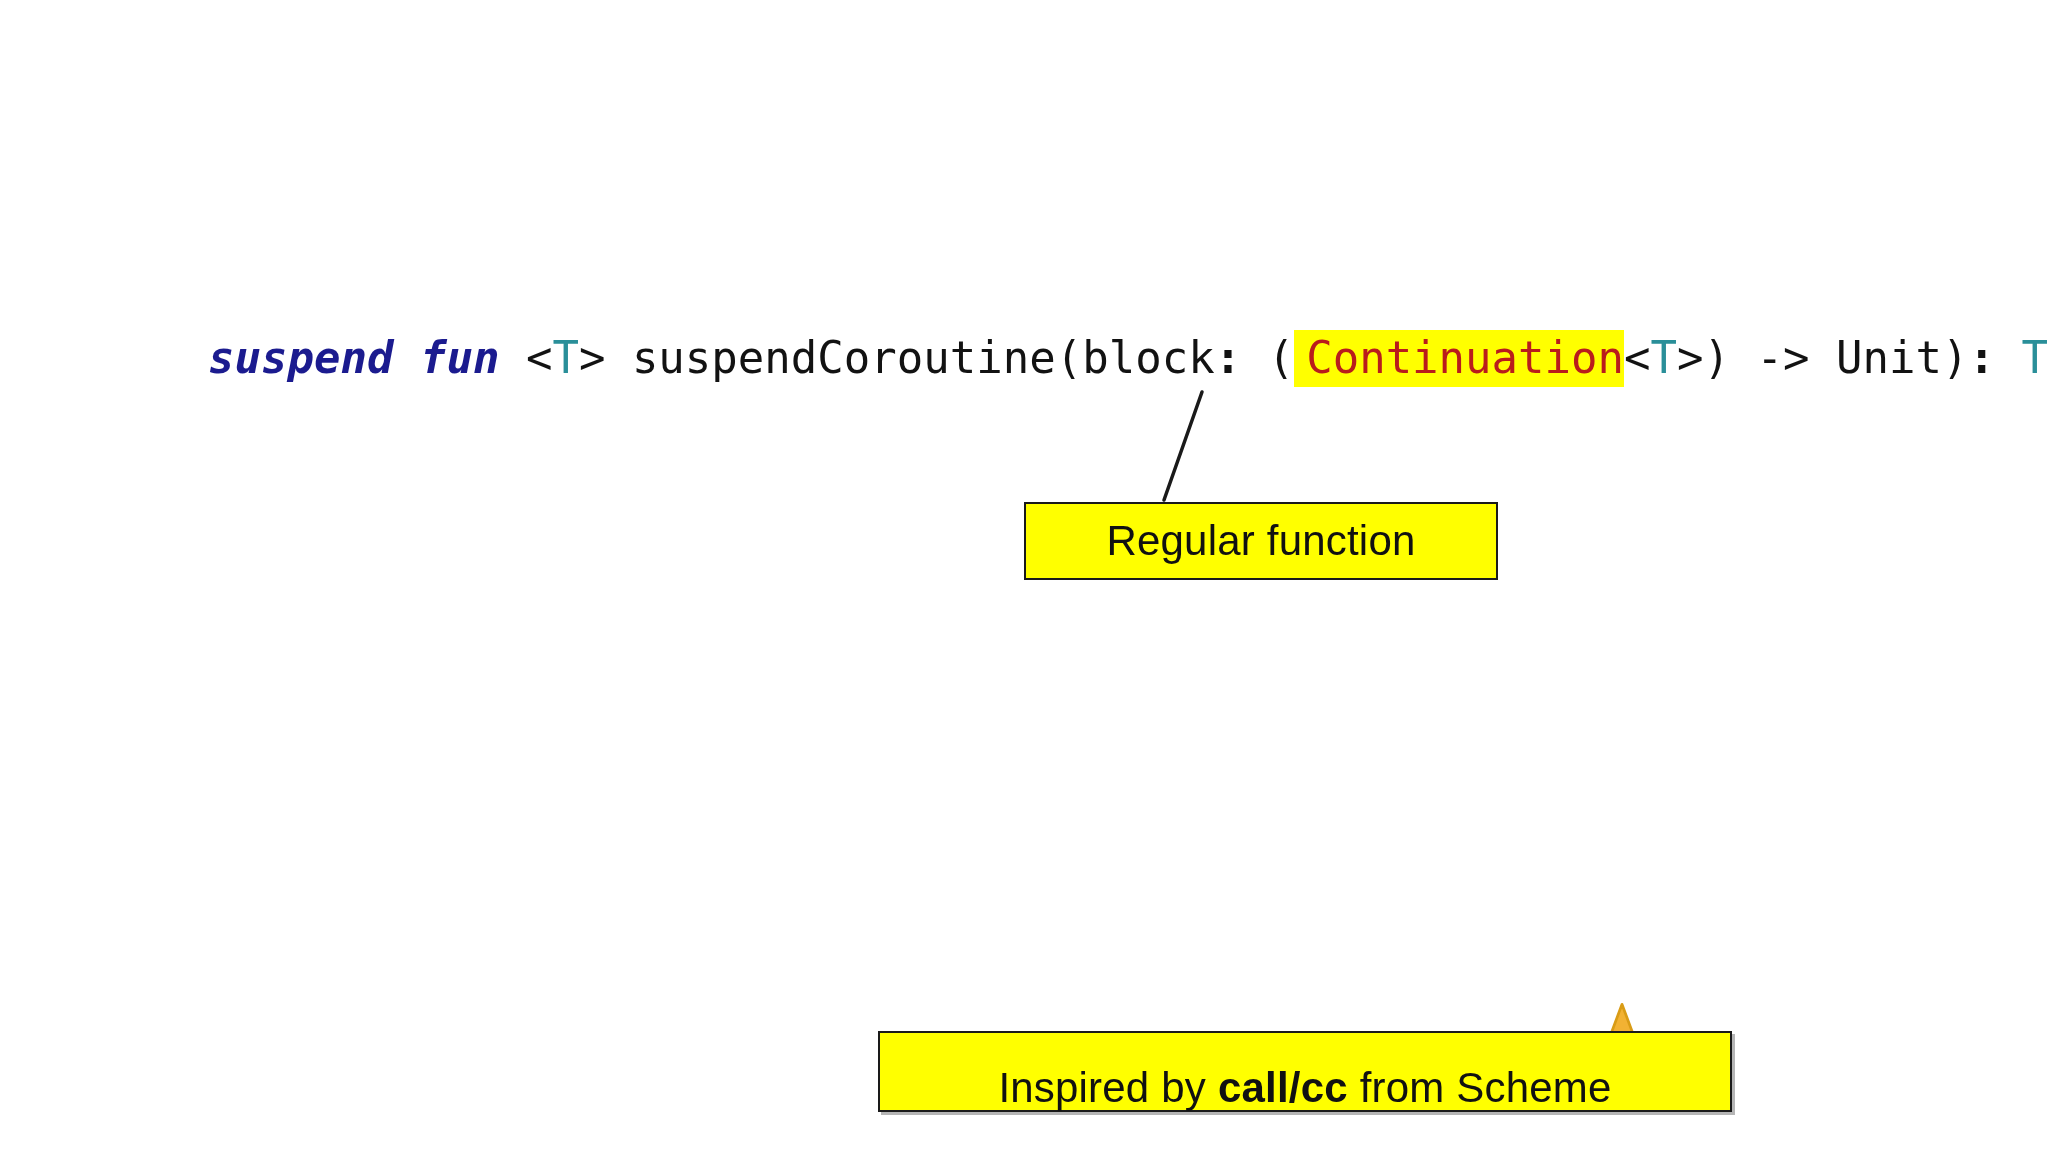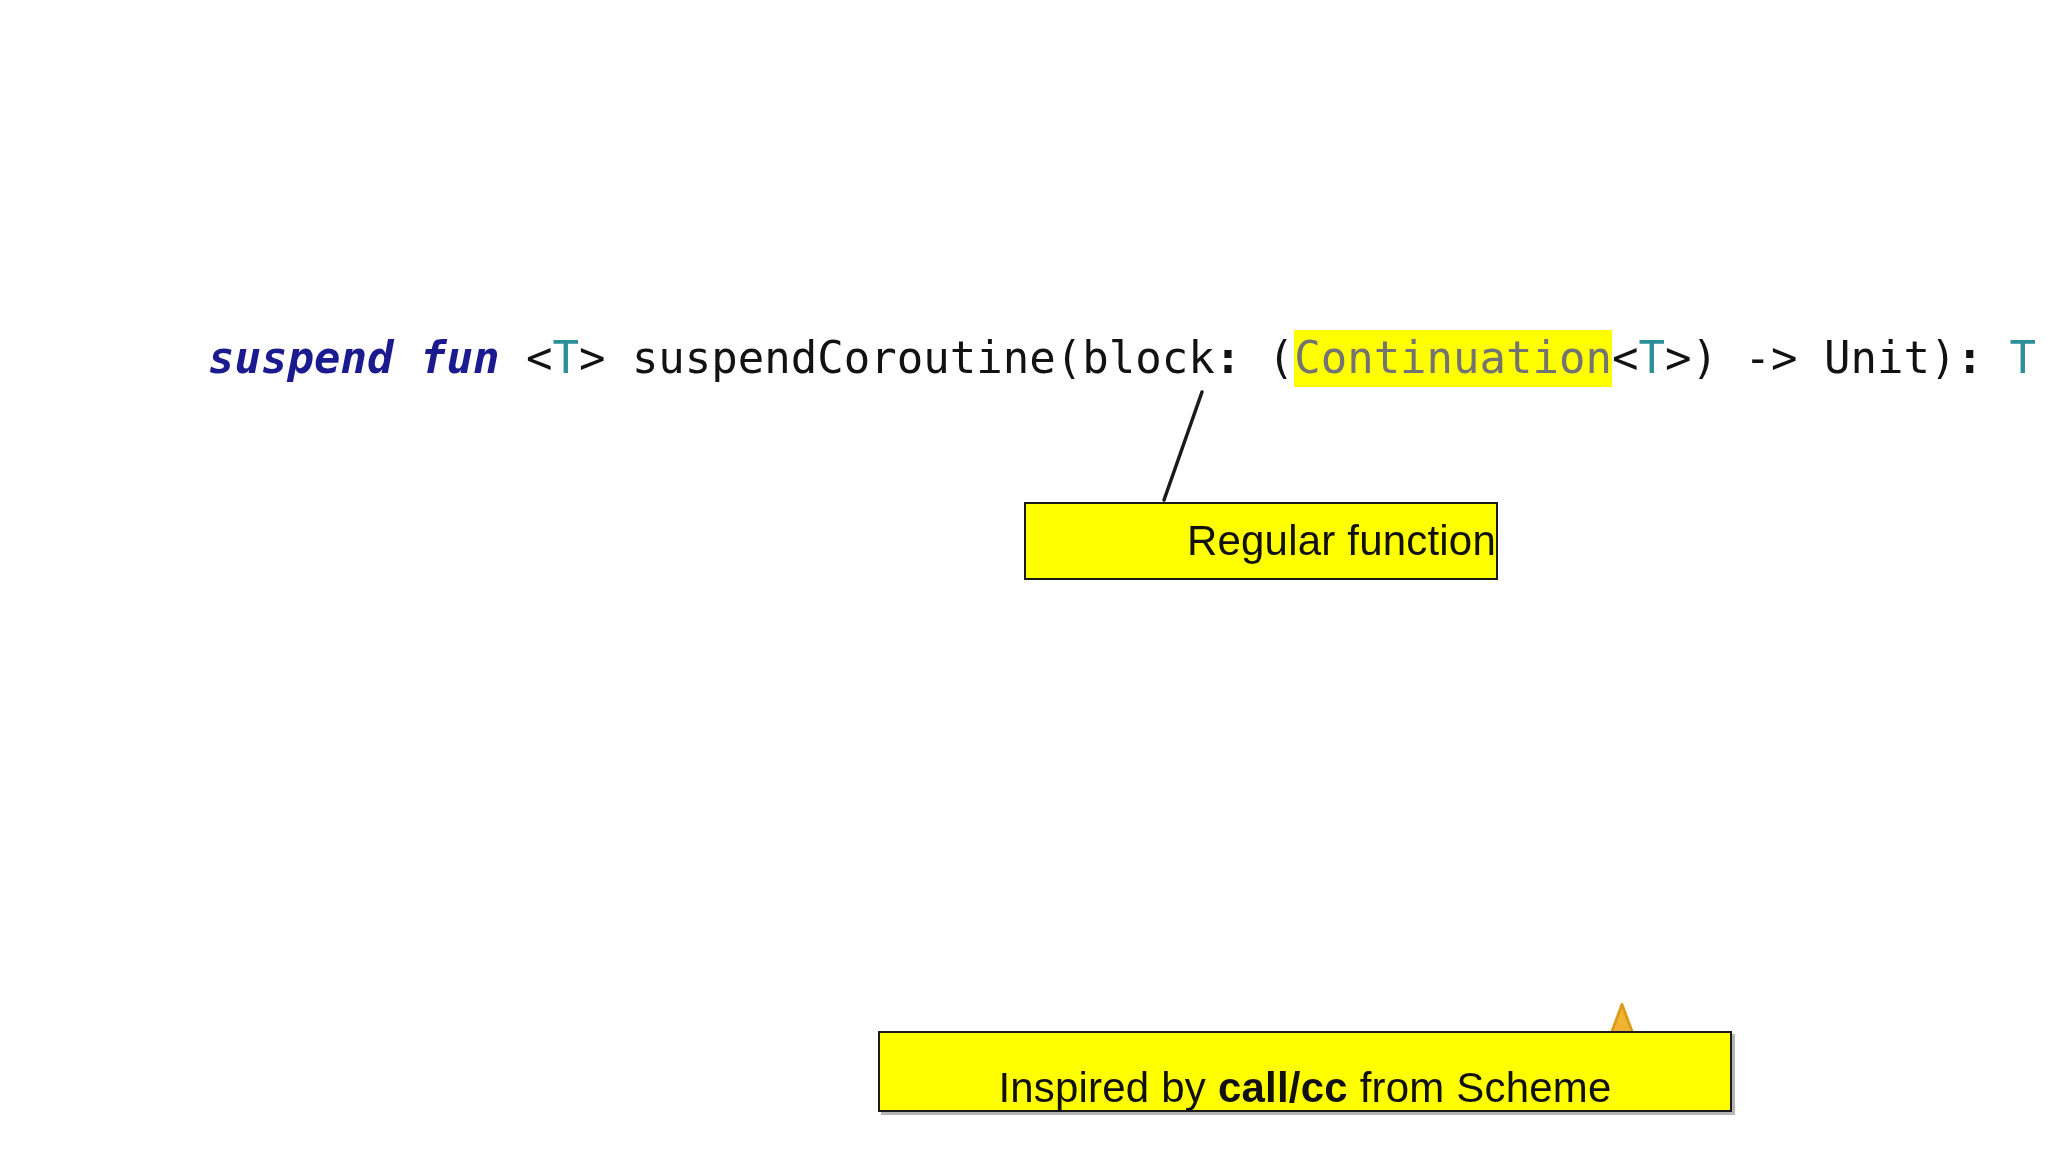--- a/index.html
+++ b/index.html
@@ -45,22 +45,22 @@
   }
   .tok-plain {
     color: #121212;
   }
   .tok-colon {
     color: #121212;
     font-weight: bold;
   }
   .tok-hl {
     background: #ffff00;
-    color: #737373;
-    padding: 2px 0 4px 0;
+    color: #b91c1c;
+    padding: 2px 0 4px 12px;
     box-decoration-break: clone;
     -webkit-box-decoration-break: clone;
   }
 
   
   #leader-line {
     position: absolute;
     left: 1140px;
     top: 380px;
     width: 110px;
@@ -74,21 +74,21 @@
     position: absolute;
     left: 1024px;
     top: 502px;
     width: 474px;
     height: 78px;
     background: #ffff00;
     border: 2px solid #1a1a1a;
     box-sizing: border-box;
     display: flex;
     align-items: center;
-    justify-content: flex-end;
+    justify-content: center;
   }
   #callout-regular .callout-text {
     font-family: "Liberation Sans", sans-serif;
     font-size: 42px;
     color: #111111;
     letter-spacing: 0.2px;
     white-space: nowrap;
   }
 
   

